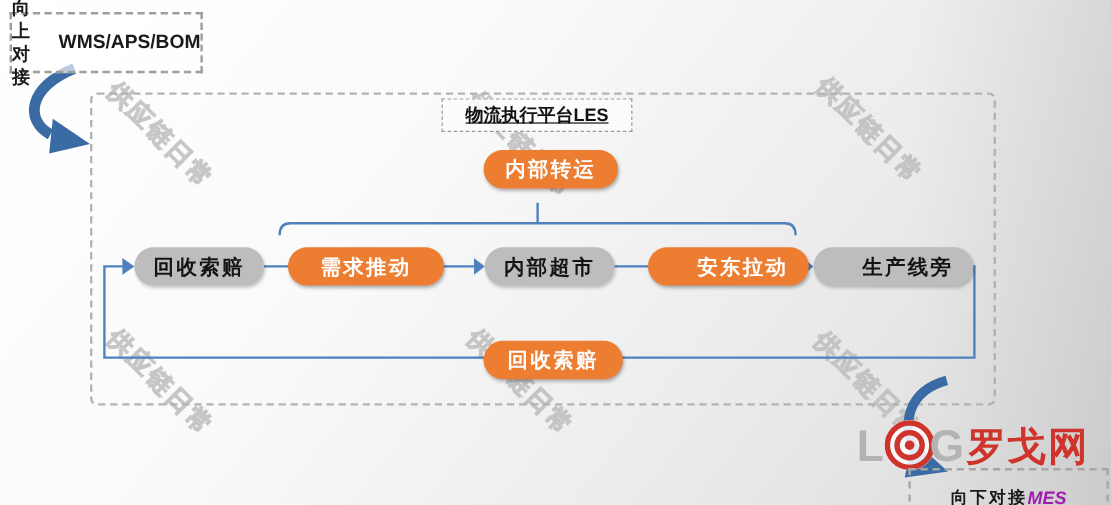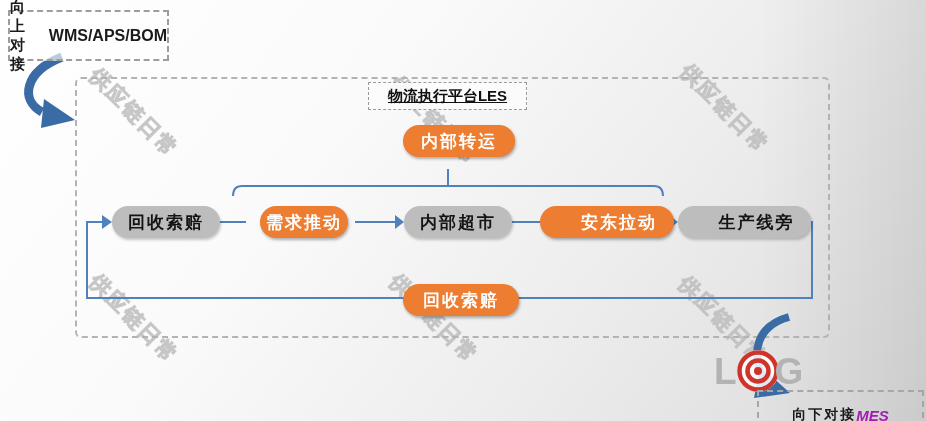--- a/index.html
+++ b/index.html
@@ -72,21 +72,21 @@
     display:flex;align-items:center;justify-content:center;
     font-size:17px;font-weight:bold;letter-spacing:2px;
     z-index:5;
     border-radius:16px;
   }
   .node.gray{background:#BDBDBD;color:#141414;box-shadow:1px 2px 3px rgba(0,0,0,0.22);}
   .node.orange{background:#ED7D31;color:#ffffff;box-shadow:1px 2px 3px rgba(0,0,0,0.3);}
 
   #n-transfer{left:403px;top:125px;width:112px;}
   #n-ext{left:112px;top:206px;width:108px;}
-  #n-demand{left:260px;top:206px;width:88px;}
+  #n-demand{left:240px;top:206px;width:130px;}
   #n-market{left:404px;top:206px;width:108px;}
   #n-andon{left:540px;top:206px;width:110px;padding-left:24px;}
   #n-line{left:678px;top:206px;width:109px;padding-left:24px;}
   #n-return{left:403px;top:284px;width:116px;}
 
   
   #flow-lines{left:0;top:0;z-index:3;}
 
   
   .logo{
@@ -160,18 +160,19 @@
 
 <div class="abs logo">
   <span class="lg-letter">L</span>
   <svg class="target" width="46" height="46" viewBox="0 0 46 46">
     <circle cx="23" cy="23" r="21" fill="#ffffff" opacity="0.85"></circle>
     <circle cx="23" cy="23" r="18.5" fill="none" stroke="#cf342c" stroke-width="4.5"></circle>
     <circle cx="23" cy="23" r="10.5" fill="none" stroke="#cf342c" stroke-width="4.5"></circle>
     <circle cx="23" cy="23" r="4" fill="#cf342c"></circle>
   </svg>
   <span class="lg-letter g">G</span>
+  <span class="lg-name">罗戈网</span>
 </div>
 
 <div class="abs downstream-box">
   <div class="l1">向下对接</div>
   <div class="l2">MES</div>
 </div>
 
 </body></html>

